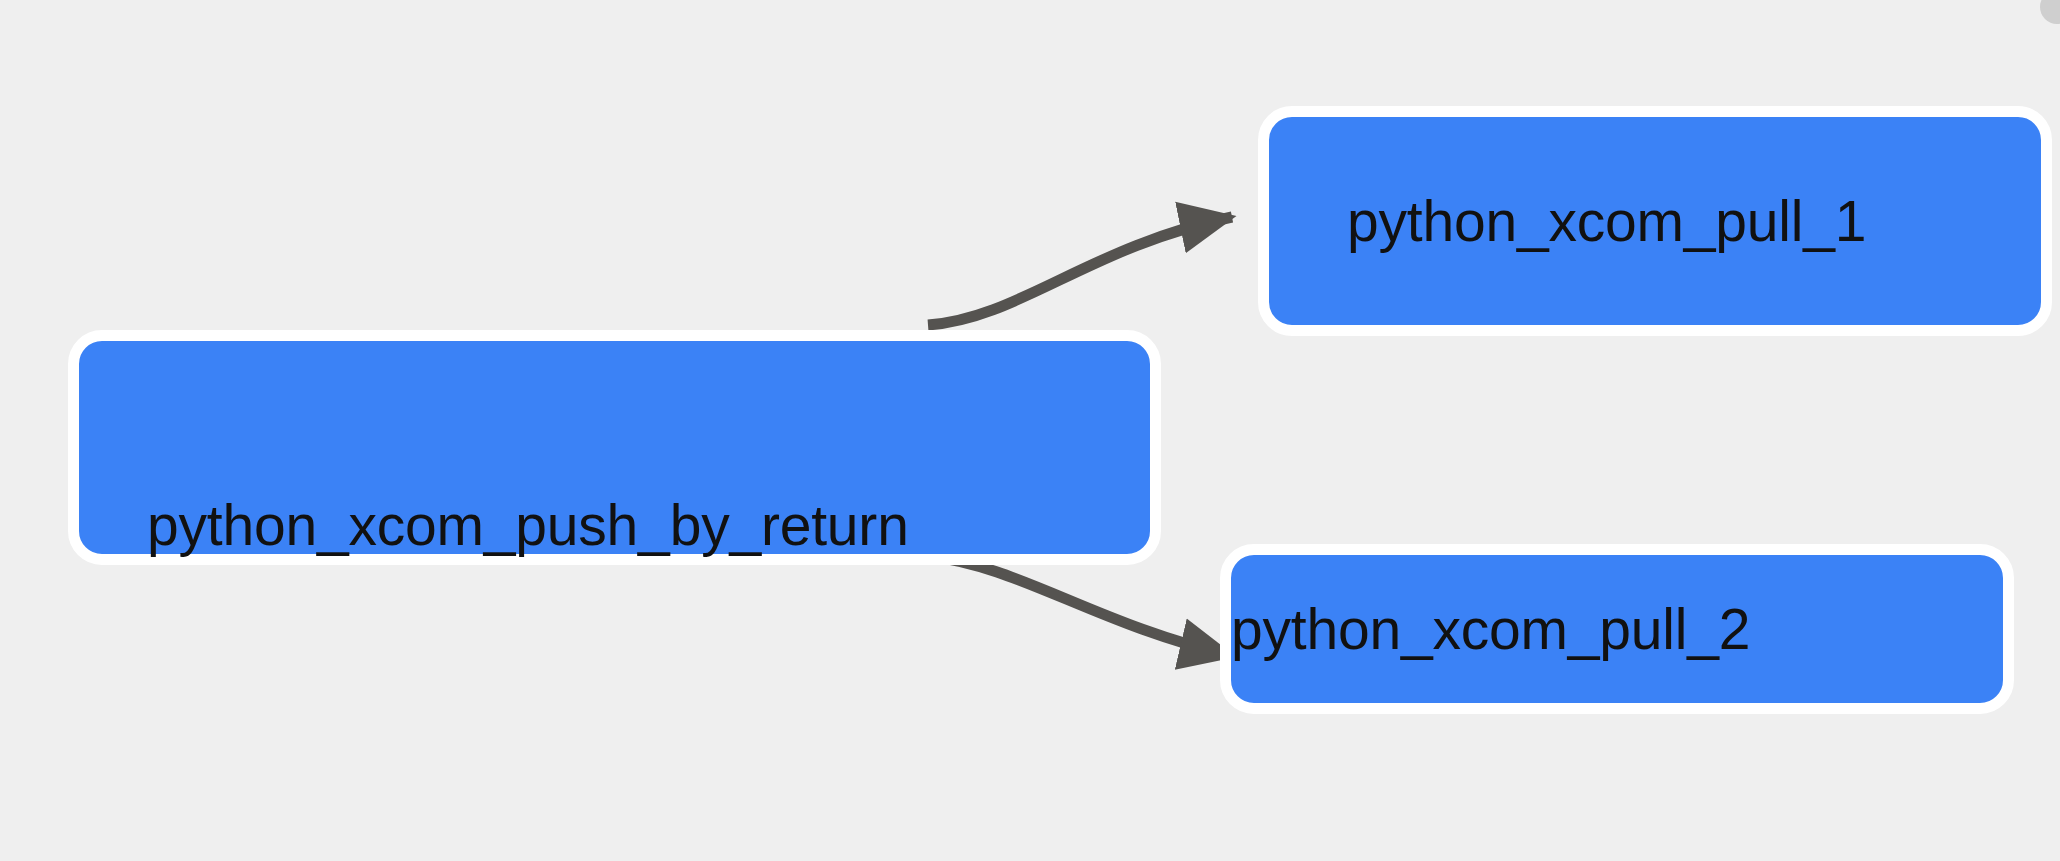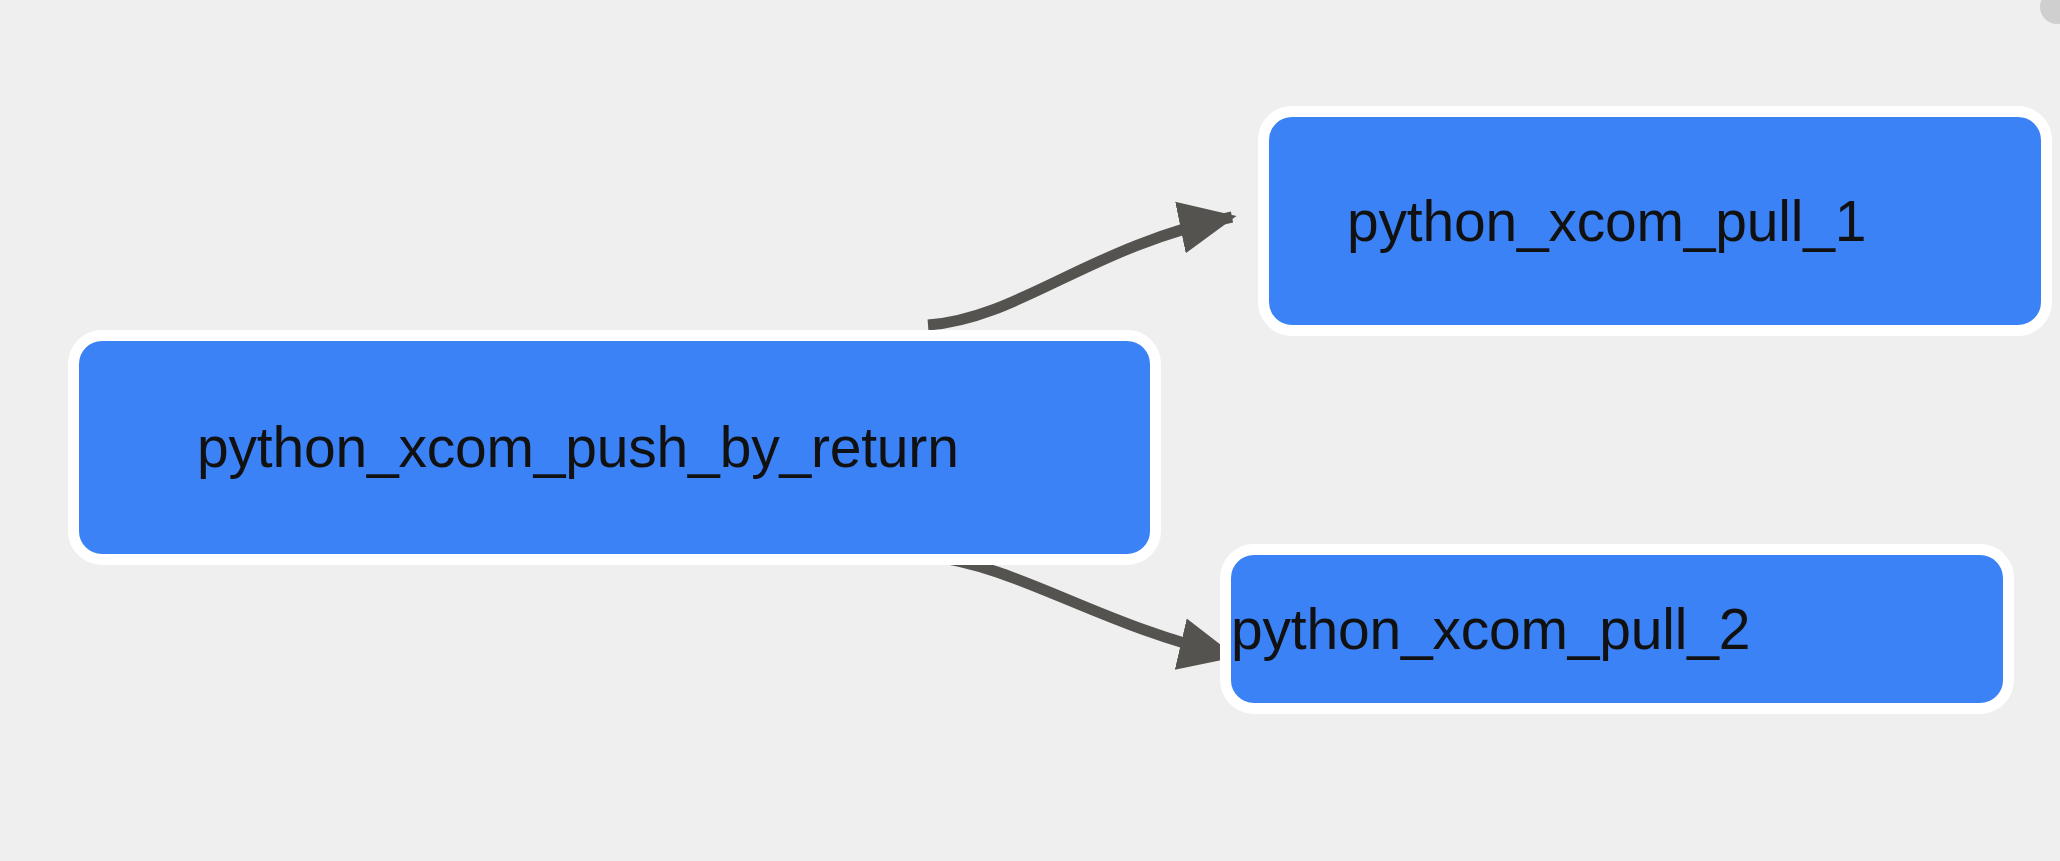--- a/index.html
+++ b/index.html
@@ -49,21 +49,22 @@
     white-space: nowrap;
     line-height: 1;
   }
 
   
   #node-push {
     left: 68px;
     top: 330px;
     width: 1093px;
     height: 235px;
-    padding-left: 118px;
+    padding-left: 68px;
+    align-items: flex-end;
   }
 
   
   #node-pull-1 {
     left: 1258px;
     top: 106px;
     width: 794px;
     height: 230px;
     padding-left: 78px;
   }

